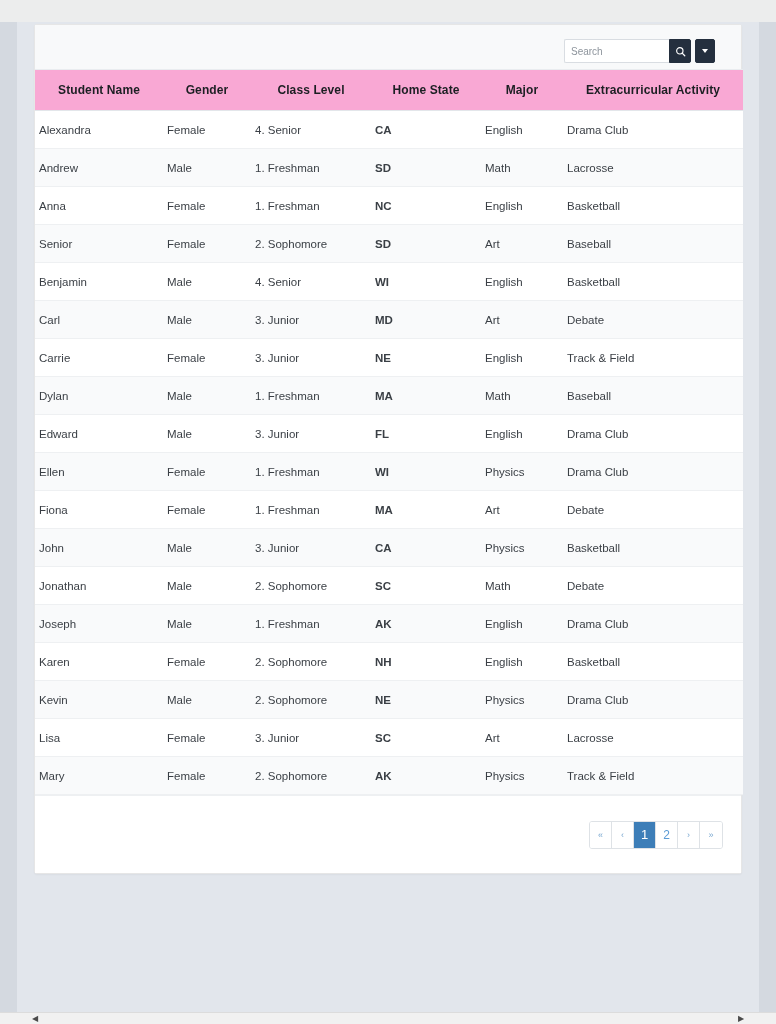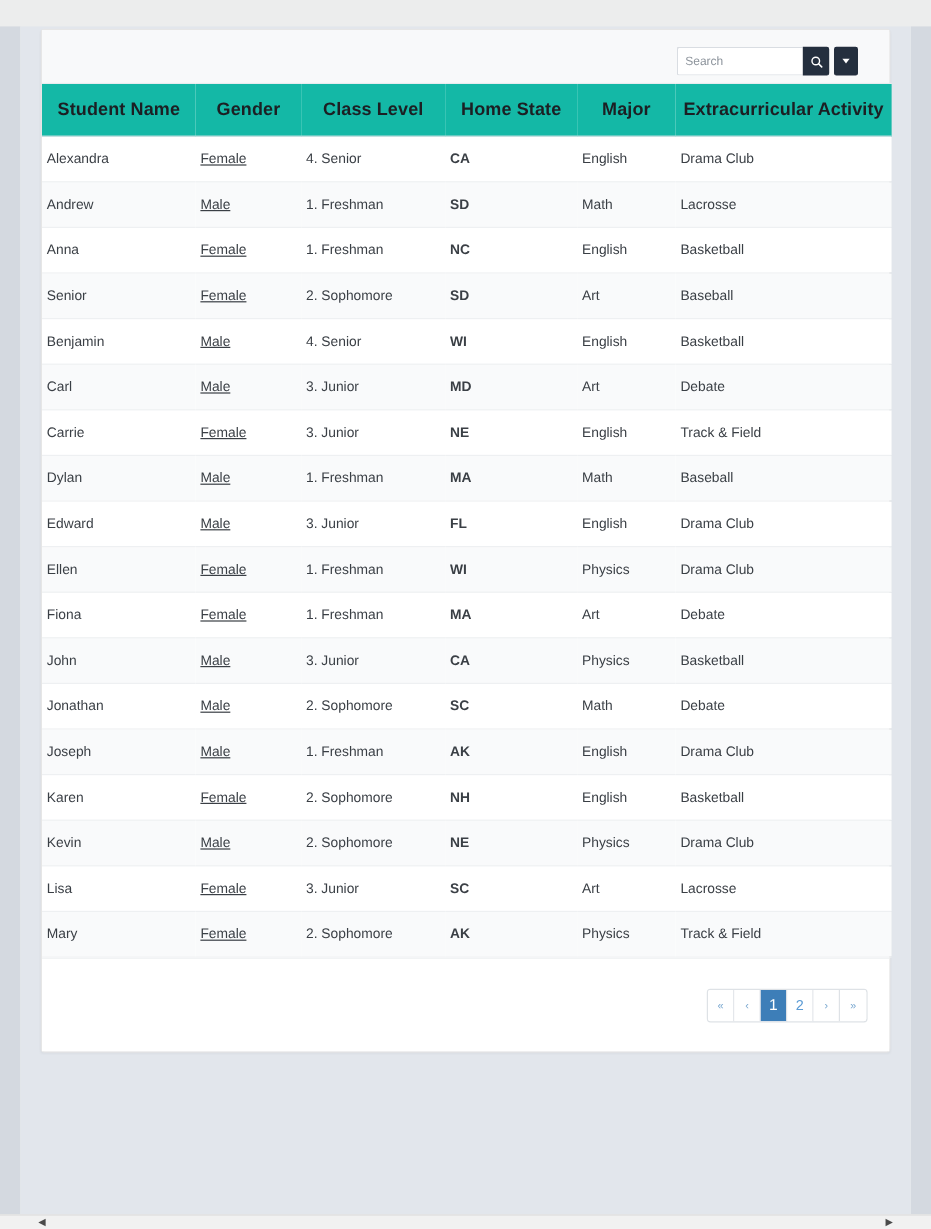--- a/index.html
+++ b/index.html
@@ -143,27 +143,27 @@
     border-top: 4px solid #ffffff;
   }
 
   
   table#students {
     width: 100%;
     border-collapse: collapse;
     table-layout: fixed;
   }
   table#students thead th {
-    font-size: 15px;
+    font-size: 12px;
     font-weight: bold;
     color: #1c1f23;
     padding: 13px 4px 13px 4px;
     border-top: 1px solid #e9ecef;
     border-bottom: 1px solid #e3e6ea;
-    background: #14b8a6;
+    background: #f9a8d4;
     letter-spacing: 0.1px;
   }
   table#students tbody td {
     font-size: 11.5px;
     color: #3a3f45;
     padding: 12.5px 4px;
     border-bottom: 1px solid #eef0f2;
     text-align: left;
     white-space: nowrap;
     overflow: hidden;
@@ -174,21 +174,21 @@
 
   
   .col-name  { width: 128px; }
   .col-gender{ width: 88px;  }
   .col-class { width: 120px; }
   .col-state { width: 110px; }
   .col-major { width: 82px;  }
   .col-extra { width: 180px; }
 
   td.c-name  { padding-left: 13px; }
-  td.c-gender{ padding-left: 10px; text-decoration: underline; }
+  td.c-gender{ padding-left: 10px; }
   td.c-class { padding-left: 9px;  }
   td.c-state { padding-left: 12px; font-weight: bold; }
   td.c-major { padding-left: 5px;  }
   td.c-extra { padding-left: 13px; }
 
   td.major-english { color: #ff4444; }
 
   
   #table-footer {
     height: 78px;

